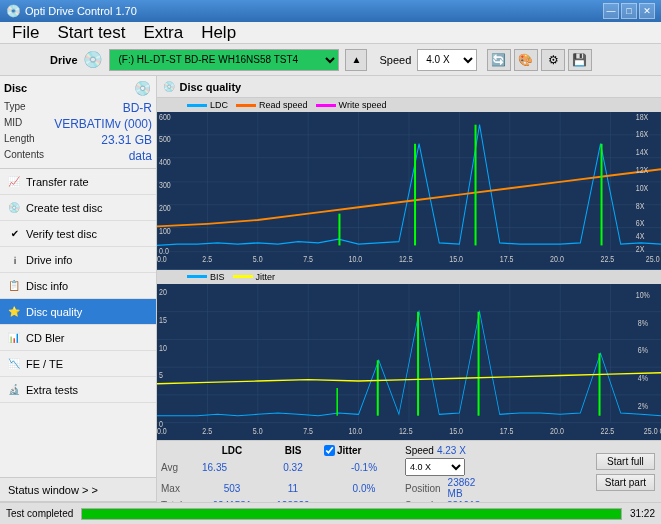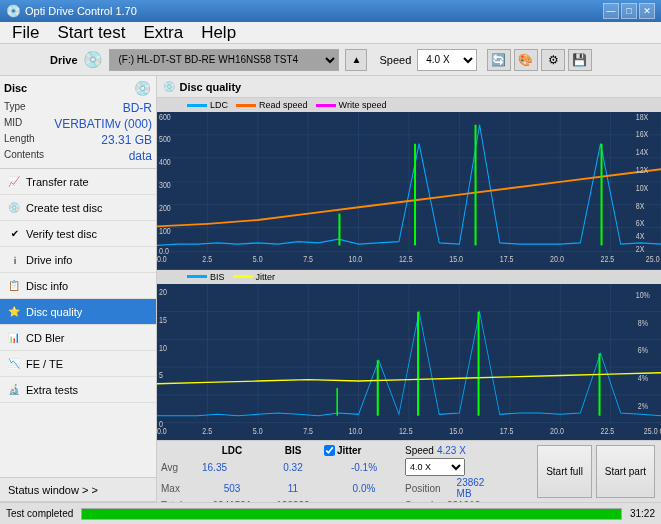--- a/index.html
+++ b/index.html
@@ -36,21 +36,21 @@
     .drive-bar {
       background: #e8e8e8;
       height: 32px;
       display: flex;
       align-items: center;
       padding: 0 6px;
       border-bottom: 1px solid #ccc;
       gap: 6px;
     }
     .drive-label { font-size: 11px; font-weight: bold; color: #000; margin-left: 44px; }
-    .drive-select { height: 22px; font-size: 10px; background: #a3a3a3; border: 1px solid #aaa; padding: 0 4px; min-width: 230px; }
+    .drive-select { height: 22px; font-size: 10px; background: #22c55e; border: 1px solid #aaa; padding: 0 4px; min-width: 230px; }
     .drive-eject { width: 22px; height: 22px; background: #ddd; border: 1px solid #aaa; display: flex; align-items: center; justify-content: center; cursor: pointer; font-size: 10px; }
     .speed-label { font-size: 11px; color: #000; margin-left: 6px; }
     .speed-select { height: 22px; font-size: 10px; background: white; border: 1px solid #aaa; padding: 0 4px; width: 60px; }
     .drive-icons { display: flex; gap: 3px; margin-left: 4px; }
     .drive-icon-btn { width: 24px; height: 22px; background: #ddd; border: 1px solid #aaa; display: flex; align-items: center; justify-content: center; cursor: pointer; font-size: 12px; }
 
     
     .main { display: flex; height: calc(524px - 76px - 22px); }
 
     
@@ -432,36 +432,36 @@
         <span>
           <select style="font-size:9px;height:18px;width:60px;">
             <option>4.0 X</option>
           </select>
         </span>
 
         <span style="color:#555;">Max</span>
         <span style="color:#2255cc;text-align:center;">503</span>
         <span style="color:#2255cc;text-align:center;">11</span>
         <span style="color:#2255cc;text-align:center;">0.0%</span>
-        <span style="display:flex;align-items:center;gap:16px;">
+        <span style="display:flex;align-items:center;gap:7px;">
           <span style="color:#555;">Position</span>
           <span style="color:#2255cc;">23862 MB</span>
         </span>
 
         <span style="color:#555;">Total</span>
         <span style="color:#2255cc;text-align:center;">6241581</span>
         <span style="color:#2255cc;text-align:center;">123820</span>
         <span></span>
         <span style="display:flex;align-items:center;gap:3px;">
           <span style="color:#555;">Samples</span>
           <span style="color:#2255cc;">381018</span>
         </span>
       </div>
 
-      <div style="display:flex;flex-direction:row;justify-content:center;gap:4px;padding:4px 6px;">
+      <div style="display:flex;flex-direction:column;justify-content:center;gap:4px;padding:4px 6px;">
         <button class="start-btn">Start full</button>
         <button class="start-btn">Start part</button>
       </div>
     </div>
   </div>
 </div>
 
 <div class="bottom-bar">
   <span>Test completed</span>
   <div class="progress-container">

